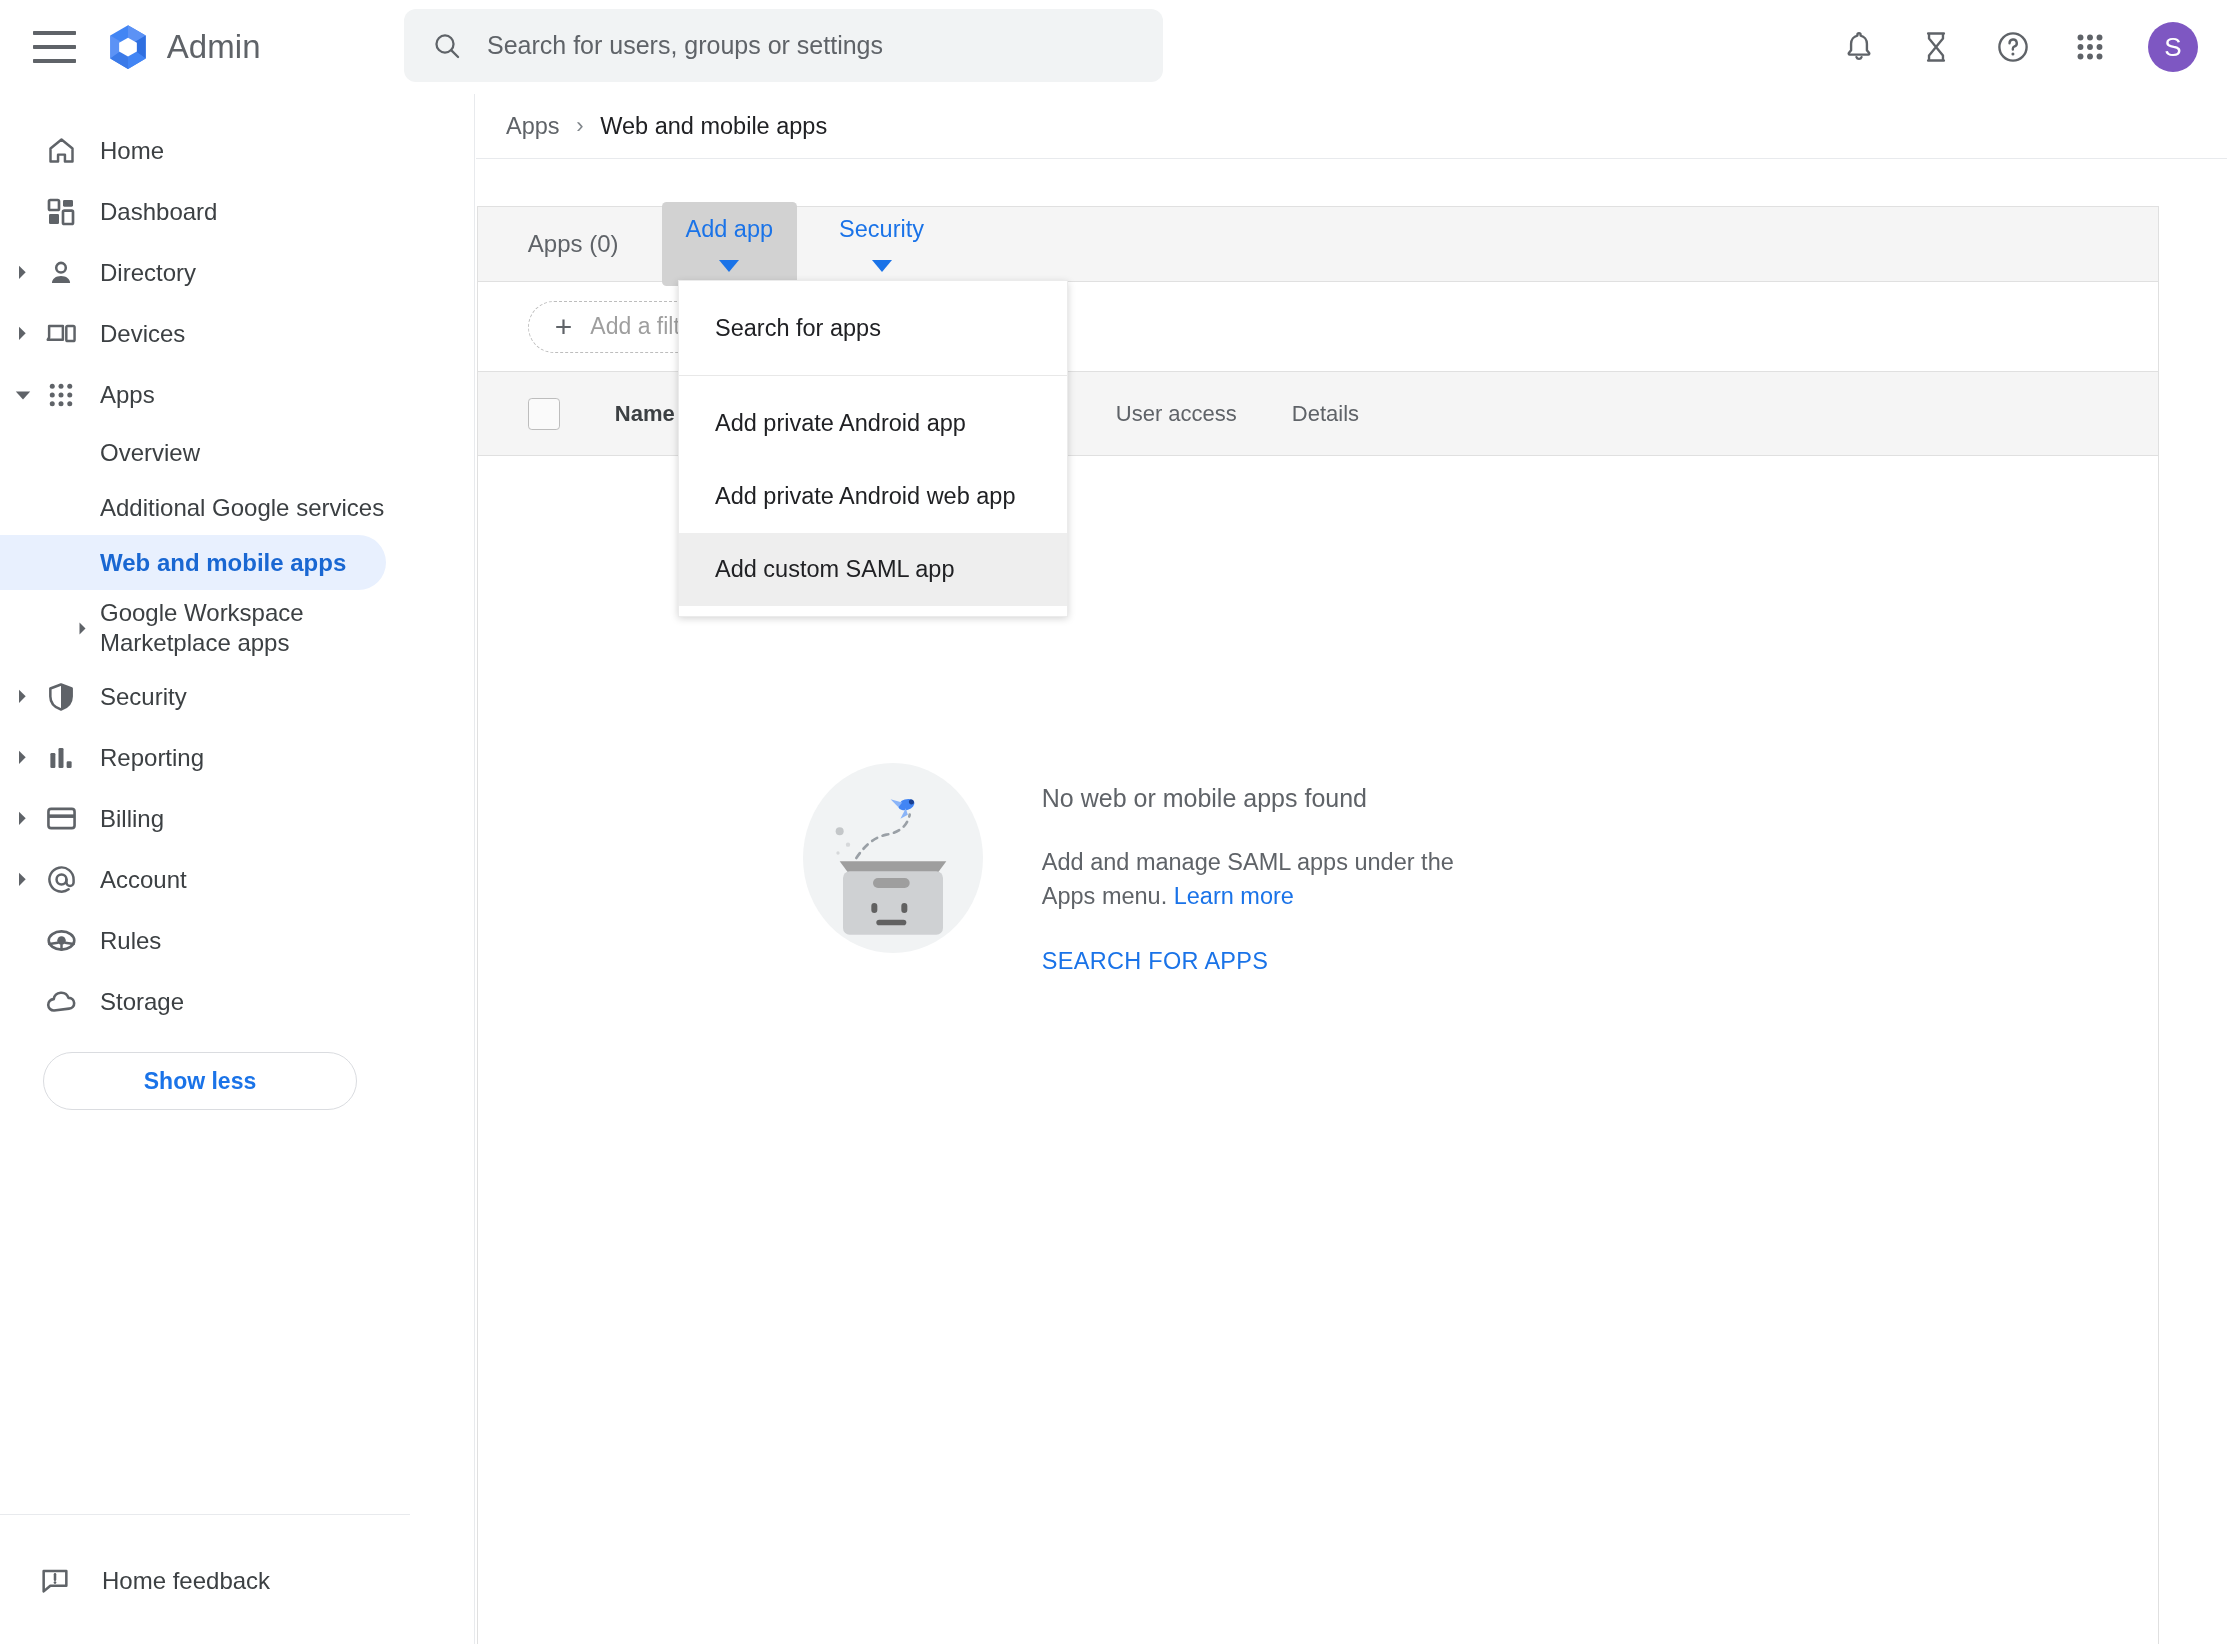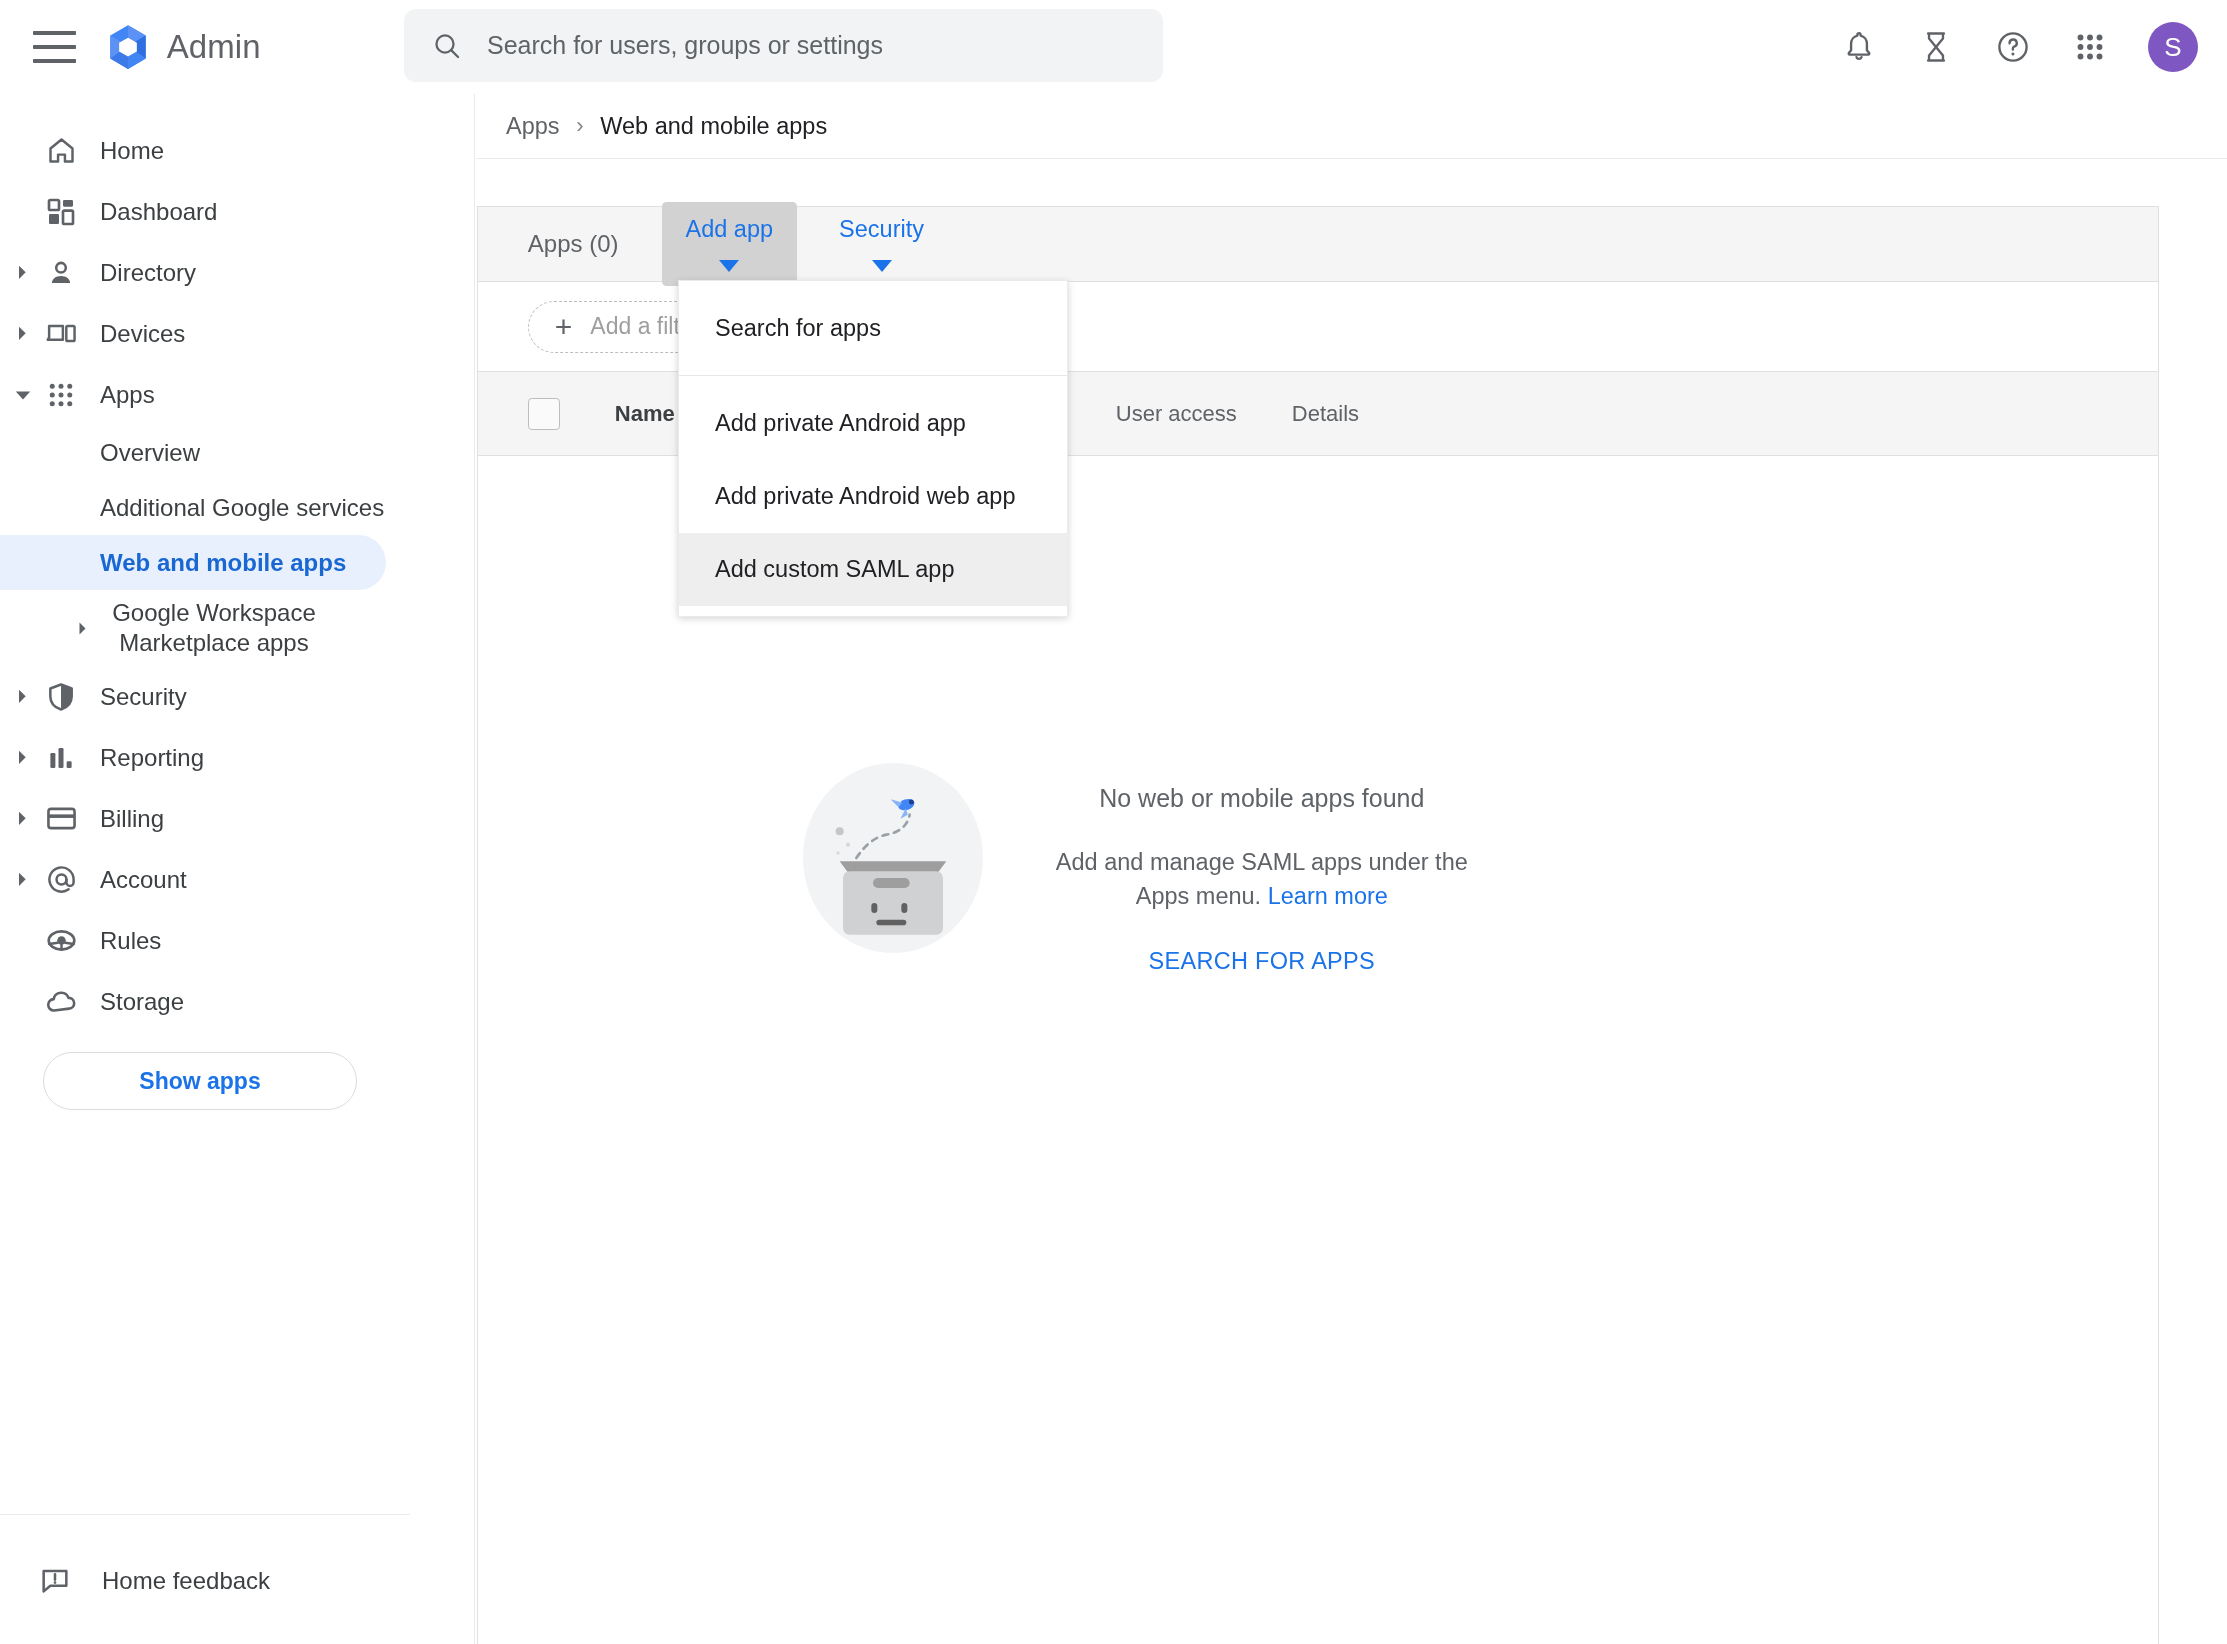--- a/index.html
+++ b/index.html
@@ -2,21 +2,21 @@
 <html style="font-size:12px"><head>
 <meta charset="utf-8">
 <style>
   * { box-sizing: border-box; margin: 0; padding: 0; }
   html, body {
     width: 2227px; height: 1644px;
     background: #ffffff;
     font-family: "Liberation Sans", sans-serif;
     overflow: hidden;
   }
-  .app { position: relative; width: 1806px; height: 1644px; text-align: center; }
+  .app { position: relative; width: 1806px; height: 1644px; }
 
   
   .topbar {
     position: absolute; top: 0; left: 0; width: 2227px; height: 94px;
     display: flex; align-items: center; background: #fff;
   }
   .hamburger {
     width: 43px; height: 32px; margin-left: 33px; margin-right: 27px;
     display: flex; flex-direction: column; justify-content: space-between;
     cursor: pointer;
@@ -435,21 +435,21 @@
       <div class="nav-item">
         <span class="ic">
           <svg width="33" height="33" viewBox="0 0 24 24">
               <path d="M6.6 18.5a4.1 4.1 0 0 1-.3-8.2 5.6 5.6 0 0 1 10.8-.9 3.9 3.9 0 0 1 .4 7.8z" fill="none" stroke="#5f6368" stroke-width="1.9" stroke-linejoin="round"></path>
             </svg>
         </span>
         <span class="lbl">Storage</span>
       </div>
 
       <div class="showless-wrap">
-        <div class="showless">Show apps</div>
+        <div class="showless">Show less</div>
       </div>
     </div>
 
     <div class="side-divider"></div>
 
     <div class="feedback">
       <span class="ic">
         <svg width="32" height="32" viewBox="0 0 24 24">
             <path d="M3.5 4.5h17v11h-12l-5 4.3z" fill="none" stroke="#5f6368" stroke-width="1.9" stroke-linejoin="round"></path>
             <path d="M12 7v4" stroke="#5f6368" stroke-width="1.9" stroke-linecap="round"></path>

